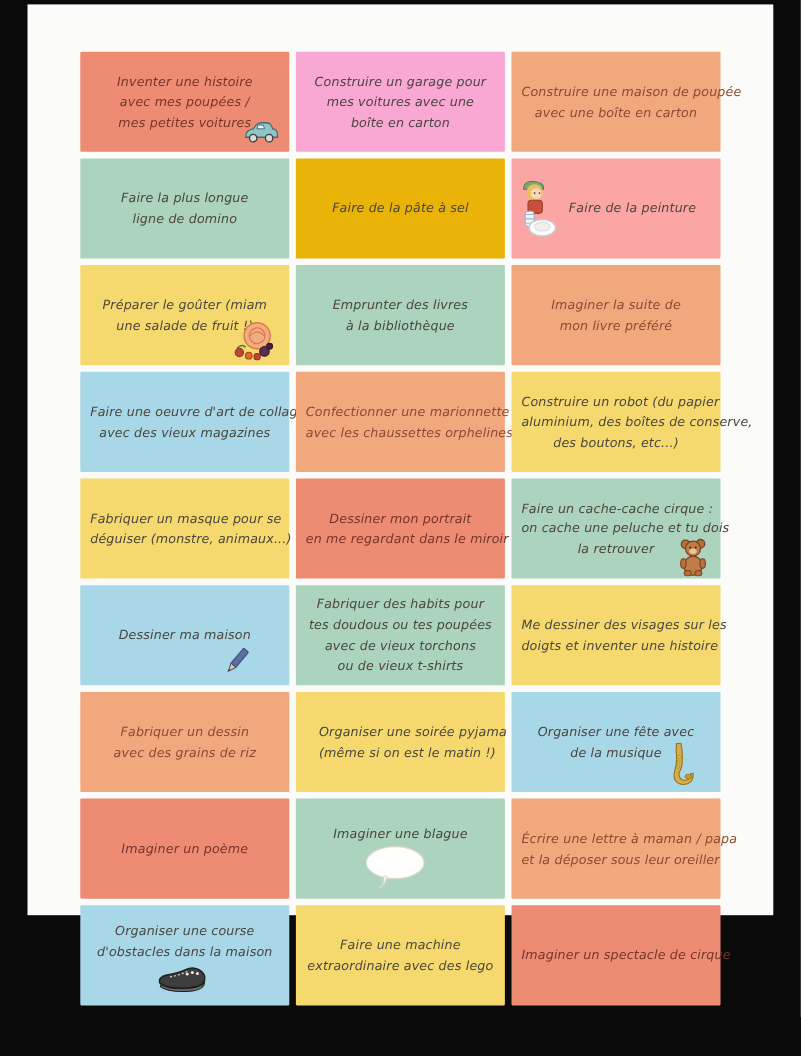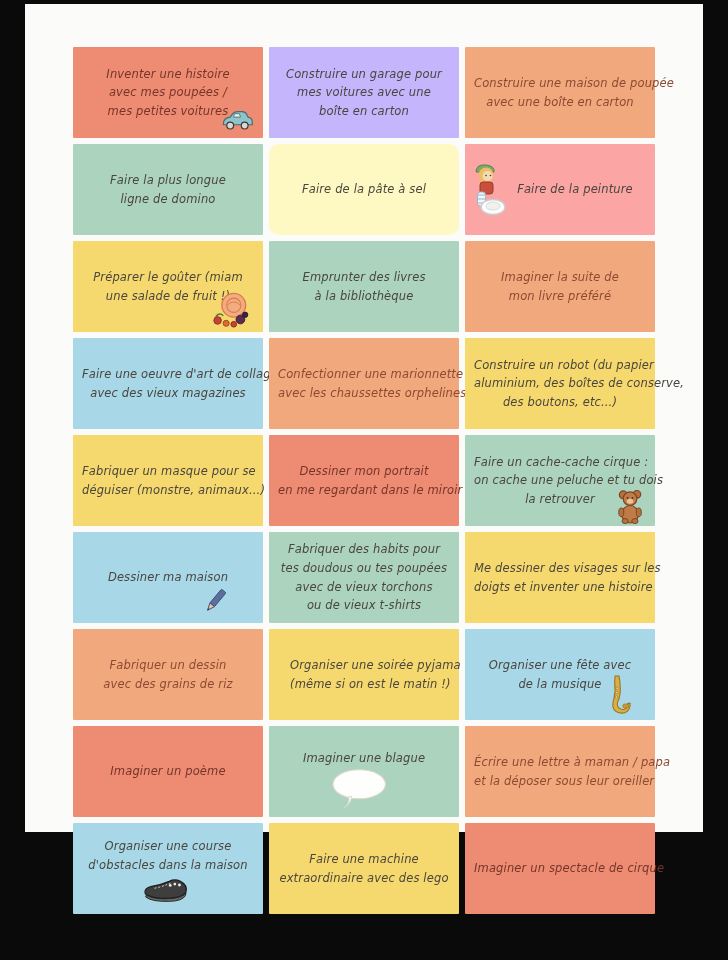--- a/index.html
+++ b/index.html
@@ -70,21 +70,21 @@
   <span class="icon car-icon">
           <svg width="34" height="21" viewBox="0 0 40 24">
             <path d="M4 16 Q4 9 12 8 L15 4 Q17 1.5 21 1.5 L26 1.5 Q30 1.5 31.5 5 L33 8 Q38 9 38 14 L38 17 L4 17 Z" fill="#8FC4CB" stroke="#4A6B70" stroke-width="1.4"></path>
             <path d="M17 4 L16 8 L24 8 L23 4 Z" fill="#E8F2F2" stroke="#4A6B70" stroke-width="1"></path>
             <circle cx="12" cy="18" r="4" fill="#D8D8D4" stroke="#3A3A3A" stroke-width="1.4"></circle>
             <circle cx="29" cy="18" r="4" fill="#D8D8D4" stroke="#3A3A3A" stroke-width="1.4"></circle>
           </svg>
         </span>
       </div>
 
-  <div class="card" style="background: #c4b5fd; color: rgb(74, 70, 62); justify-content: center;">
+  <div class="card" style="background: #f9a8d4; color: rgb(74, 70, 62); justify-content: center;">
     <div class="card-text">
           <div class="line">Construire un garage pour</div>
           <div class="line">mes voitures avec une</div>
           <div class="line">boîte en carton</div>
         </div>
   </div>
 
   <div class="card" style="background: rgb(242, 168, 125); color: rgb(140, 74, 51);">
     <div class="card-text">
           <div class="line">Construire une maison de poupée</div>
@@ -92,21 +92,21 @@
         </div>
   </div>
 
   <div class="card" style="background: rgb(172, 211, 190); color: rgb(74, 70, 62);">
     <div class="card-text">
           <div class="line">Faire la plus longue</div>
           <div class="line">ligne de domino</div>
         </div>
   </div>
 
-  <div class="card" style="background: #fef9c3; color: rgb(74, 70, 62); border-radius: 10px;">
+  <div class="card" style="background: #eab308; color: rgb(74, 70, 62);">
     <div class="card-text">
           <div class="line">Faire de la pâte à sel</div>
         </div>
   </div>
 
   <div class="card pad-left" style="background: #fca5a5; color: rgb(74, 70, 62);">
     <div class="card-text">
           <div class="line">Faire de la peinture</div>
         </div>
   <span class="icon painting-child-icon">

